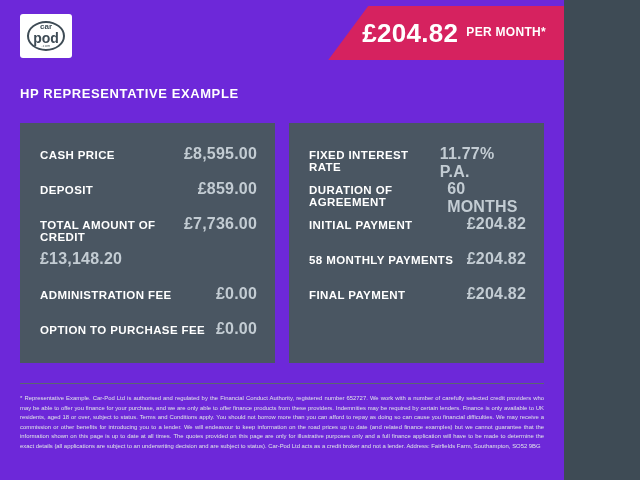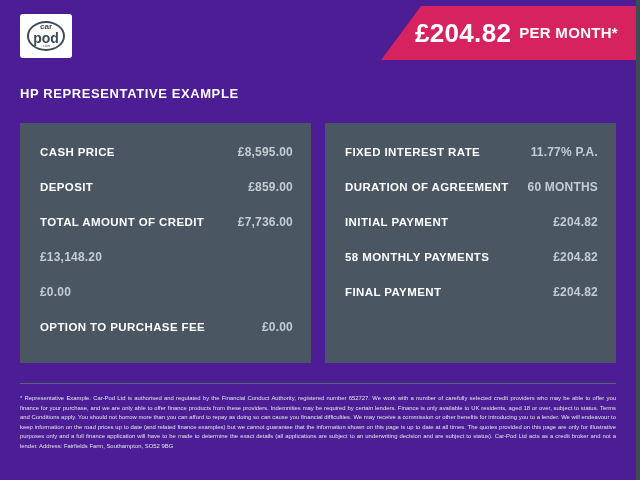--- a/index.html
+++ b/index.html
@@ -5,23 +5,23 @@
   * { box-sizing: border-box; margin: 0; padding: 0; }
   html, body {
     width: 640px;
     height: 480px;
     background: #3e4b55;
     font-family: "Liberation Sans", sans-serif;
     overflow: hidden;
   }
   .page {
     position: relative;
-    width: 636px;
+    width: 564px;
     height: 480px;
-    background: #4c1d95;
+    background: #6d28d9;
   }
 
   
   .header {
     position: relative;
     height: 72px;
     width: 100%;
   }
   .logo {
     position: absolute;
@@ -76,21 +76,21 @@
     clip-path: polygon(40px 0, 100% 0, 100% 100%, 0 100%);
     min-width: 230px;
   }
   .price-amount {
     font-size: 26px;
     font-weight: bold;
     color: #ffffff;
     letter-spacing: .3px;
   }
   .price-per {
-    font-size: 15px;
+    font-size: 12px;
     font-weight: bold;
     color: #ffffff;
     margin-left: 8px;
     letter-spacing: .3px;
     padding-bottom: 2px;
   }
 
   
   .title {
     margin: 14px 0 0 20px;
@@ -118,21 +118,21 @@
     padding: 6px 4px 6px 6px;
     height: 35px;
   }
   .row-label {
     font-size: 11.5px;
     font-weight: bold;
     color: #ffffff;
     letter-spacing: .4px;
   }
   .row-value {
-    font-size: 12px;
+    font-size: 16px;
     font-weight: bold;
     color: #c3ccd3;
     letter-spacing: .2px;
   }
 
   
   .divider {
     margin: 20px 20px 0 20px;
     height: 1px;
     background: #5a6671;
@@ -178,20 +178,21 @@
         <span class="row-value">£859.00</span>
       </div>
       <div class="row">
         <span class="row-label">TOTAL AMOUNT OF CREDIT</span>
         <span class="row-value">£7,736.00</span>
       </div>
       <div class="row">
         <span class="row-value">£13,148.20</span>
       </div>
       <div class="row">
+        <span class="row-label">ADMINISTRATION FEE</span>
         <span class="row-value">£0.00</span>
       </div>
       <div class="row">
         <span class="row-label">OPTION TO PURCHASE FEE</span>
         <span class="row-value">£0.00</span>
       </div>
     </div>
 
     <div class="panel">
       <div class="row">

